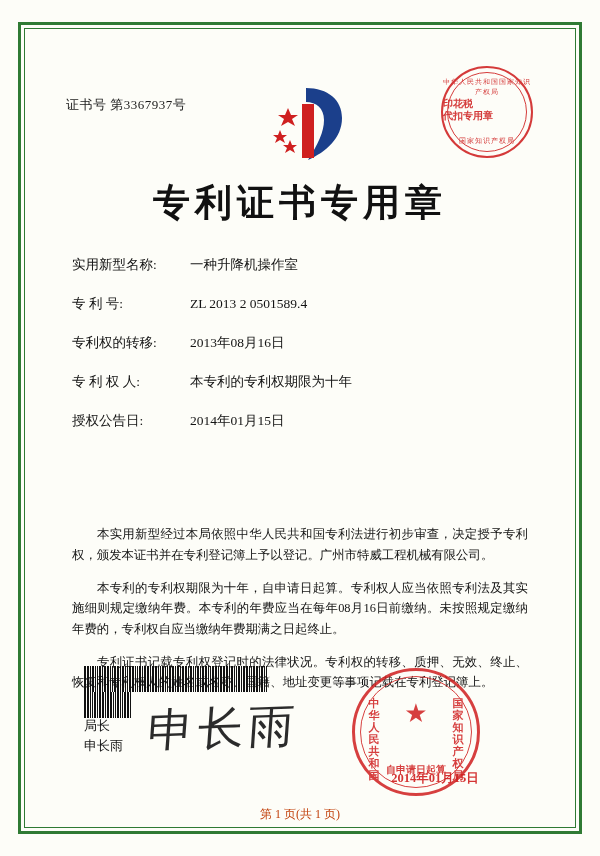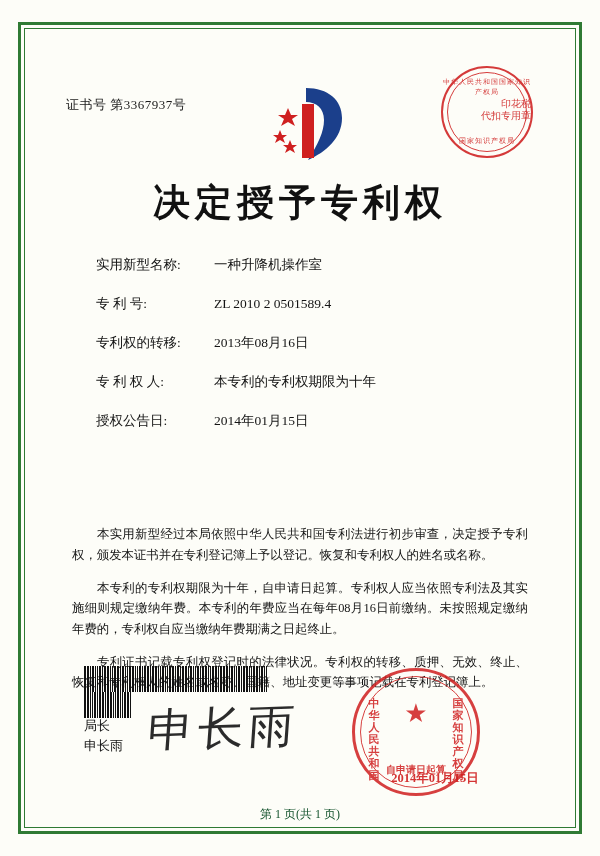--- a/index.html
+++ b/index.html
@@ -95,24 +95,24 @@
     text-align: center;
     font-size: 7px;
     letter-spacing: 1px;
     transform: scaleY(0.95);
   }
   .seal-top .mid {
     position: absolute;
     top: 30px;
     left: 0;
     width: 100%;
-    text-align: right;
+    text-align: left;
     font-size: 10px;
     line-height: 12px;
-    font-weight: normal;
+    font-weight: bold;
   }
   .seal-top .arc-bottom {
     position: absolute;
     bottom: 10px;
     left: 0;
     width: 100%;
     text-align: center;
     font-size: 7px;
     letter-spacing: 1px;
   }
@@ -141,21 +141,20 @@
     color: #141414;
   }
   .field-row {
     margin-bottom: 21px;
     line-height: 18px;
     white-space: nowrap;
   }
   .field-label {
     display: inline-block;
     min-width: 118px;
-    margin-left: 24px;
   }
   .field-value {
     display: inline;
     margin-top: 20px;
   }
 
   
   .paras {
     position: absolute;
     left: 72px;
@@ -271,21 +270,21 @@
   }
 
   
   .footer {
     position: absolute;
     left: 0;
     top: 806px;
     width: 600px;
     text-align: center;
     font-size: 12px;
-    color: #14532d;
+    color: #c2410c;
   }
 </style>
 </head>
 <body>
 
 <div class="page">
 
   <div class="frame-outer"></div>
   <div class="frame-inner"></div>
 
@@ -303,42 +302,42 @@
       </svg>
     </div>
 
     <div class="seal-top">
       <div class="ring"></div>
       <div class="arc-top">中华人民共和国国家知识产权局</div>
       <div class="mid">印花税<br>代扣专用章</div>
       <div class="arc-bottom">国家知识产权局</div>
     </div>
 
-    <div class="title">决定授予专利权</div>
+    <div class="title">专利证书专用章</div>
 
     <div class="fields">
       <div class="field-row">
         <span class="field-label">实用新型名称:</span><span class="field-value">一种升降机操作室</span>
       </div>
       <div class="field-row">
-        <span class="field-label">专 利 号:</span><span class="field-value">ZL 2010 2 0501589.4</span>
+        <span class="field-label">专 利 号:</span><span class="field-value">ZL 2013 2 0501589.4</span>
       </div>
       <div class="field-row">
         <span class="field-label">专利权的转移:</span><span class="field-value">2013年08月16日</span>
       </div>
       <div class="field-row">
         <span class="field-label">专 利 权 人:</span><span class="field-value">本专利的专利权期限为十年</span>
       </div>
       <div class="field-row">
         <span class="field-label">授权公告日:</span><span class="field-value">2014年01月15日</span>
       </div>
     </div>
 
     <div class="paras">
-      <p class="para">本实用新型经过本局依照中华人民共和国专利法进行初步审查，决定授予专利权，颁发本证书并在专利登记簿上予以登记。恢复和专利权人的姓名或名称。</p>
+      <p class="para">本实用新型经过本局依照中华人民共和国专利法进行初步审查，决定授予专利权，颁发本证书并在专利登记簿上予以登记。广州市特威工程机械有限公司。</p>
       <p class="para">本专利的专利权期限为十年，自申请日起算。专利权人应当依照专利法及其实施细则规定缴纳年费。本专利的年费应当在每年08月16日前缴纳。未按照规定缴纳年费的，专利权自应当缴纳年费期满之日起终止。</p>
       <p class="para">专利证书记载专利权登记时的法律状况。专利权的转移、质押、无效、终止、恢复和专利权人的姓名或名称、国籍、地址变更等事项记载在专利登记簿上。</p>
     </div>
 
     <div class="barcode" id="barcode"><i style="width:2px"></i><i style="width:2px"></i><i style="width:1px"></i><i style="width:2px"></i><i style="width:1px"></i><i style="width:1px"></i><i style="width:2px"></i><i style="width:1px"></i><i style="width:2px"></i><i style="width:2px"></i><i style="width:1px"></i><i style="width:1px"></i><i style="width:2px"></i><i style="width:2px"></i><i style="width:1px"></i><i style="width:2px"></i><i style="width:1px"></i><i style="width:1px"></i><i style="width:2px"></i><i style="width:2px"></i><i style="width:1px"></i><i style="width:1px"></i><i style="width:2px"></i><i style="width:1px"></i><i style="width:2px"></i><i style="width:2px"></i><i style="width:1px"></i><i style="width:2px"></i><i style="width:2px"></i><i style="width:1px"></i><i style="width:1px"></i><i style="width:2px"></i><i style="width:1px"></i><i style="width:1px"></i><i style="width:2px"></i><i style="width:2px"></i><i style="width:1px"></i><i style="width:2px"></i><i style="width:1px"></i><i style="width:2px"></i><i style="width:2px"></i><i style="width:1px"></i><i style="width:2px"></i><i style="width:1px"></i><i style="width:1px"></i><i style="width:2px"></i><i style="width:1px"></i><i style="width:2px"></i><i style="width:2px"></i><i style="width:1px"></i><i style="width:1px"></i><i style="width:2px"></i><i style="width:2px"></i><i style="width:1px"></i><i style="width:2px"></i><i style="width:2px"></i><i style="width:2px"></i><i style="width:1px"></i><i style="width:2px"></i><i style="width:1px"></i><i style="width:1px"></i><i style="width:2px"></i><i style="width:1px"></i><i style="width:2px"></i><i style="width:2px"></i><i style="width:1px"></i><i style="width:1px"></i><i style="width:2px"></i><i style="width:2px"></i><i style="width:1px"></i><i style="width:2px"></i><i style="width:1px"></i><i style="width:1px"></i><i style="width:2px"></i><i style="width:2px"></i><i style="width:1px"></i><i style="width:1px"></i><i style="width:2px"></i><i style="width:1px"></i><i style="width:2px"></i><i style="width:2px"></i><i style="width:1px"></i><i style="width:2px"></i><i style="width:2px"></i><i style="width:1px"></i><i style="width:1px"></i><i style="width:2px"></i><i style="width:1px"></i><i style="width:1px"></i><i style="width:2px"></i><i style="width:2px"></i><i style="width:1px"></i></div>
 
     <div class="sig-labels">
       <div>局长</div>
       <div>申长雨</div>
     </div>

